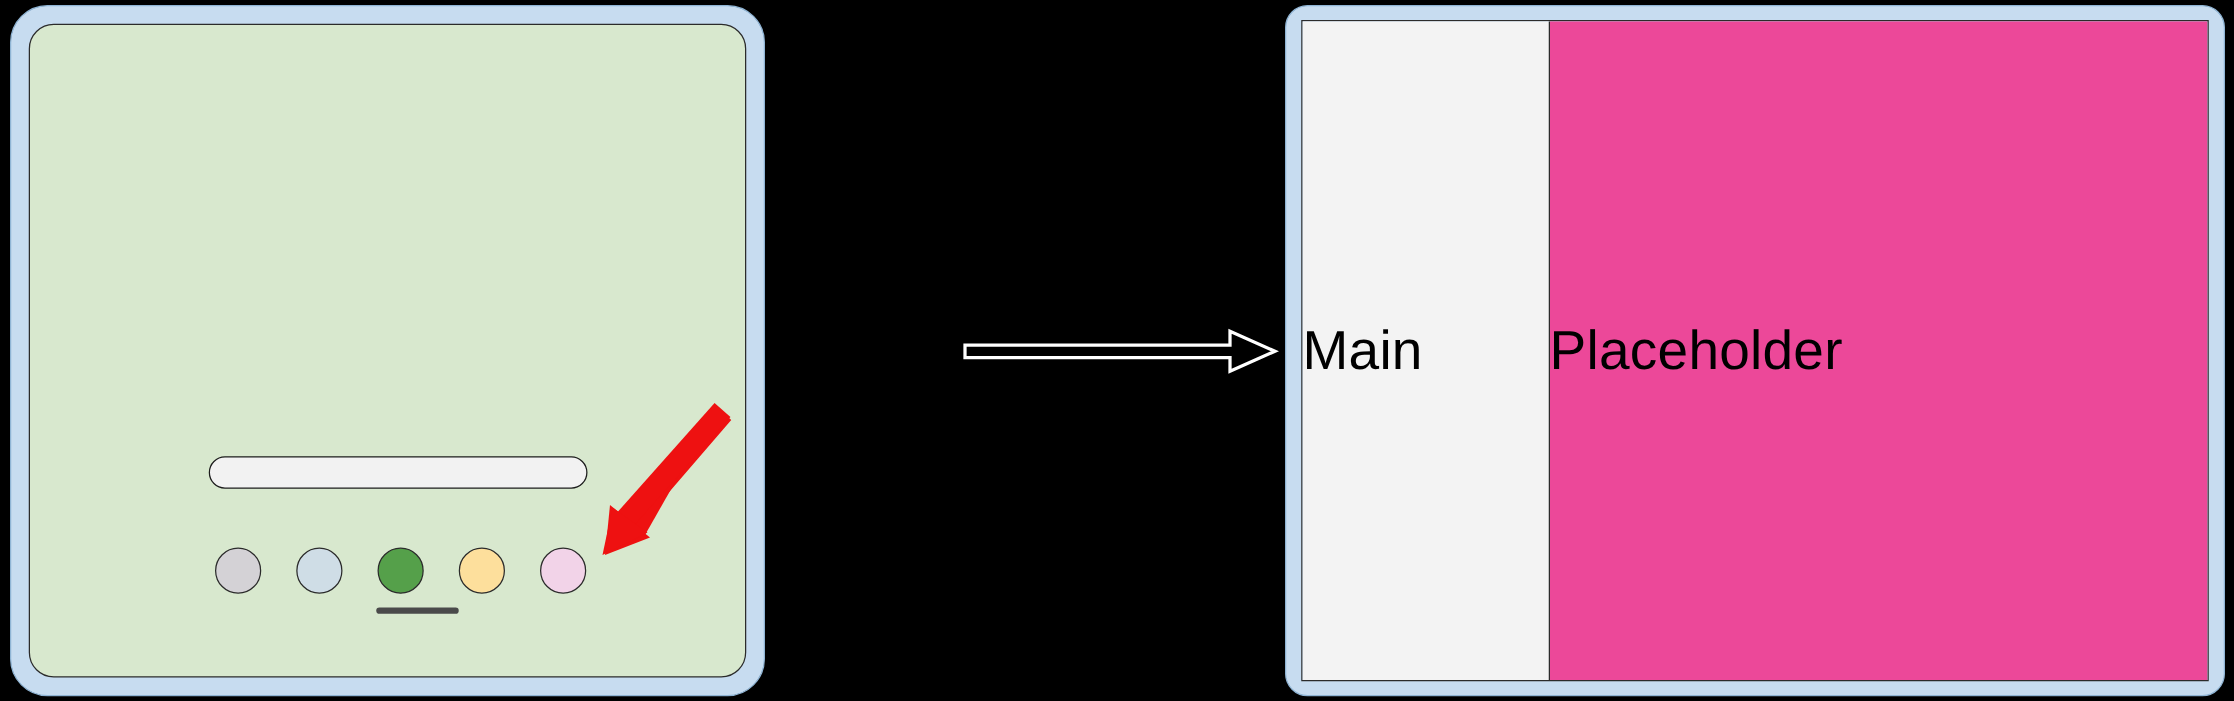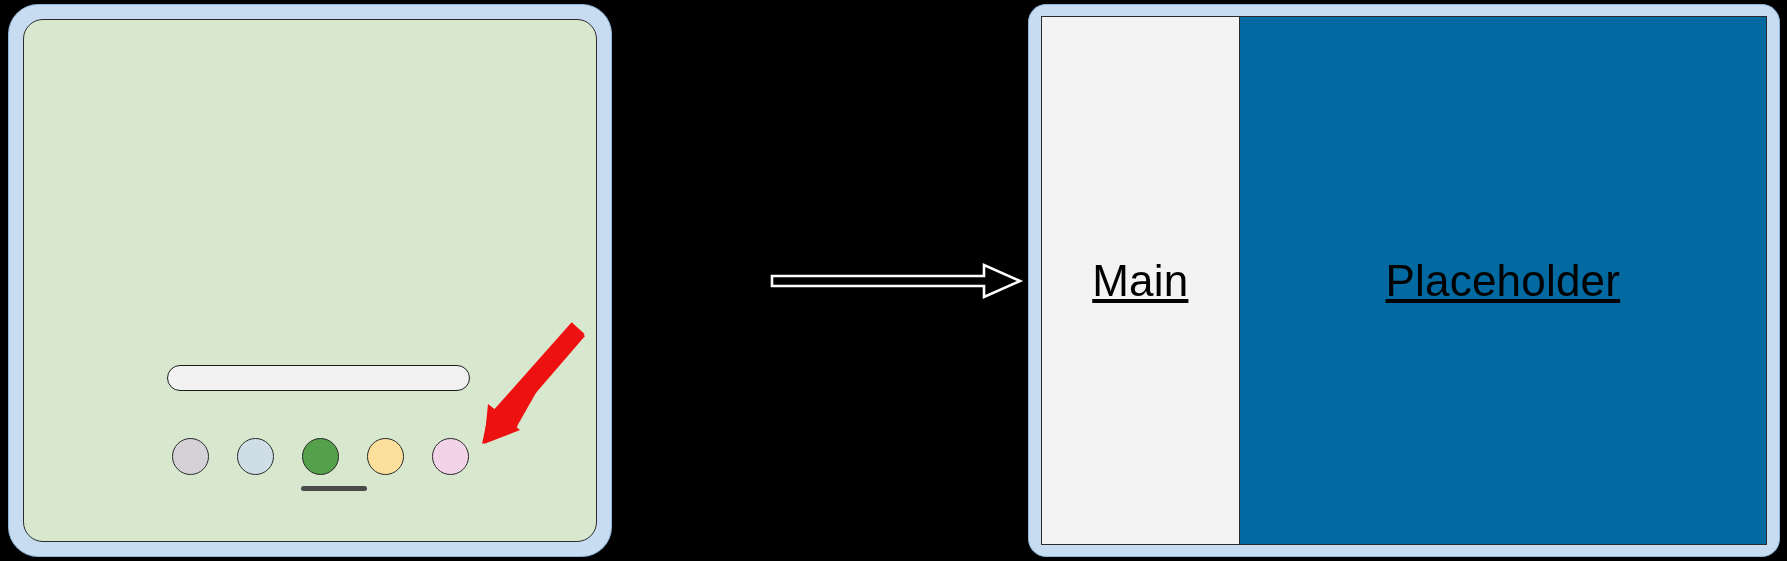--- a/index.html
+++ b/index.html
@@ -125,33 +125,32 @@
     right: 12px;
     bottom: 11px;
     border: 1.5px solid #2b2b2b;
     box-sizing: border-box;
     display: flex;
     overflow: hidden;
   }
   .pane {
     display: flex;
     align-items: center;
-    justify-content: center;
+    justify-content: flex-start;
     height: 100%;
     box-sizing: border-box;
-    text-decoration: underline;
   }
   .pane-main {
     width: 27.3%;
     background: #f3f3f3;
     border-right: 1.5px solid #2b2b2b;
   }
   .pane-placeholder {
     flex: 1;
-    background: #0369a1;
+    background: #ec4899;
   }
   .pane-label {
     font-size: 44px;
     color: #000000;
     font-family: "Liberation Sans", sans-serif;
     line-height: 1;
     letter-spacing: 0.2px;
   }
 </style>
 </head>

